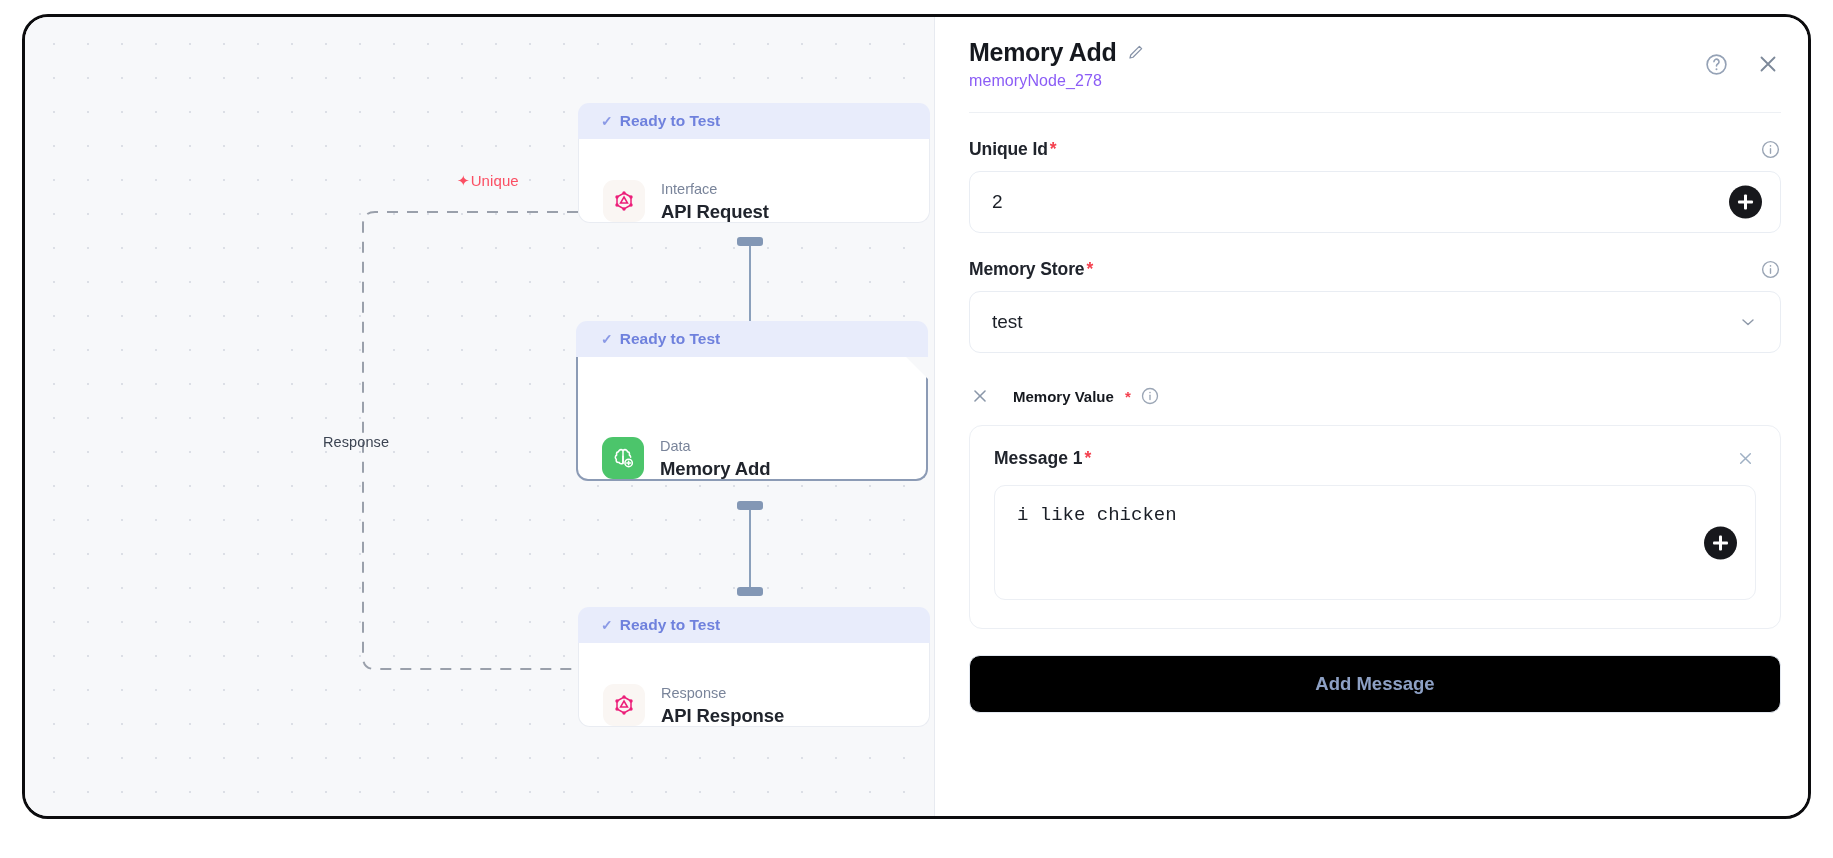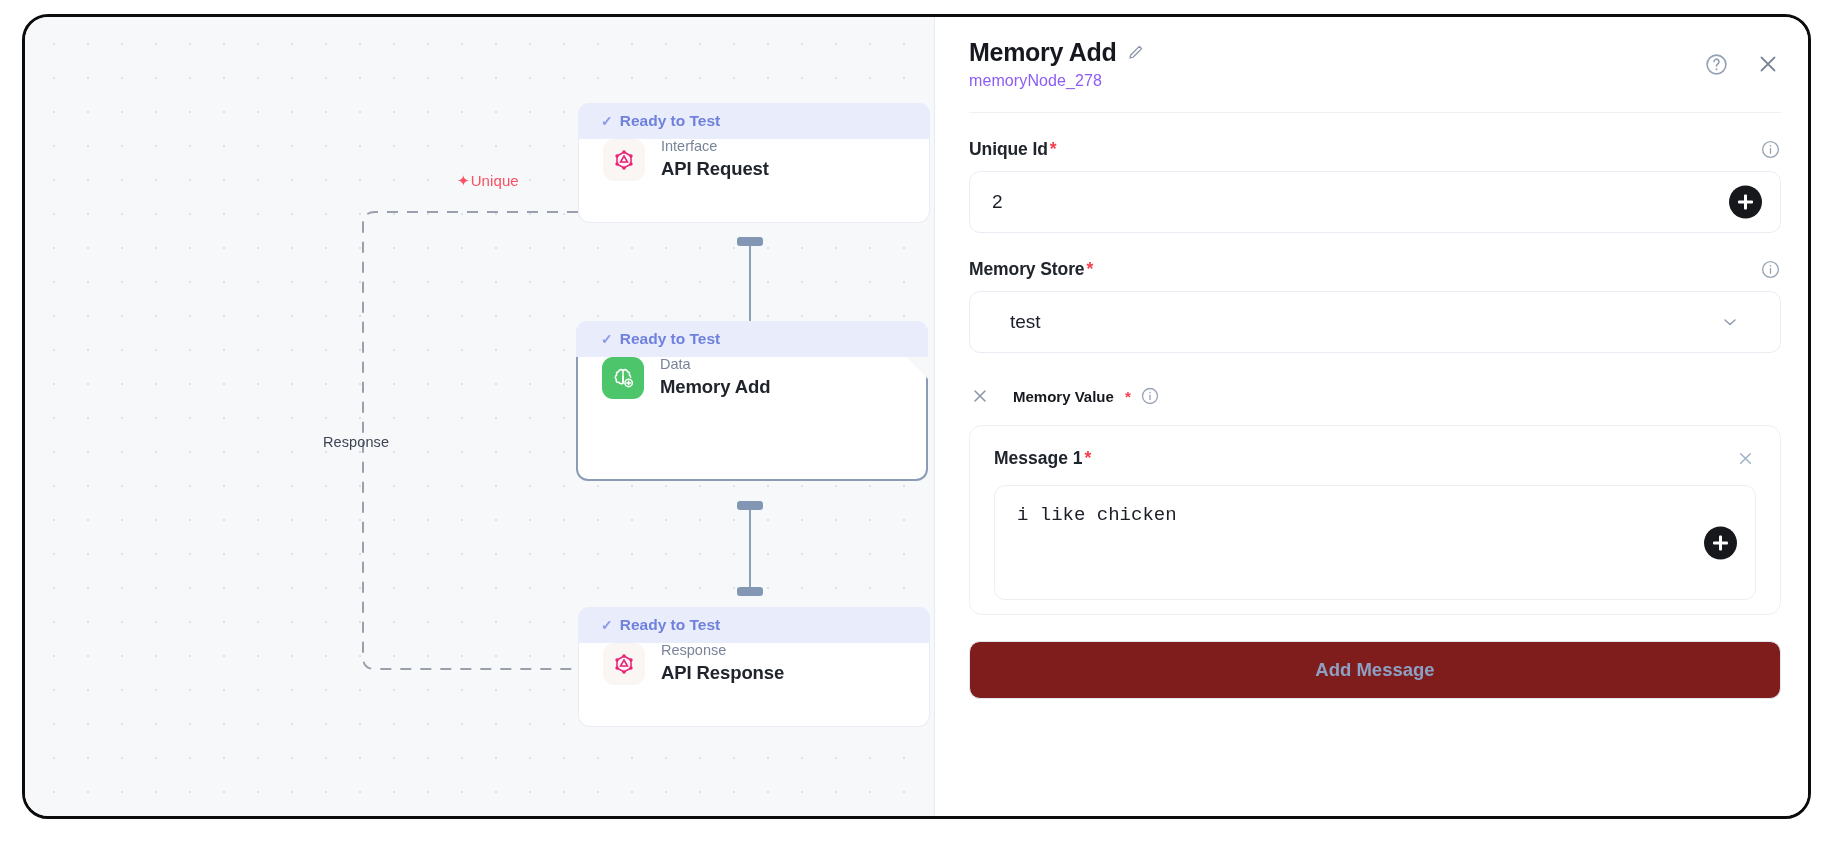--- a/index.html
+++ b/index.html
@@ -94,21 +94,21 @@
     color: #8b9ae6;
     line-height: 1;
   }
   .node-body {
     background: #ffffff;
     border: 1px solid #e9ecf2;
     border-top: none;
     border-radius: 0 0 12px 12px;
     height: 84px;
     display: flex;
-    align-items: flex-start;
+    align-items: flex-end;
     padding-left: 24px;
     gap: 16px;
   }
   .node.selected .node-body {
     border: 2px solid #8c9bb5;
     border-top: none;
     border-radius: 0 0 12px 12px;
     height: 124px;
     
     clip-path: polygon(0 0, calc(100% - 22px) 0, 100% 22px, 100% 100%, 0 100%);
@@ -226,21 +226,21 @@
     color: #1b1f27;
   }
   .select-box {
     position: relative;
     border: 1px solid #e9edf3;
     border-radius: 11px;
     height: 62px;
     display: flex;
     align-items: center;
     justify-content: space-between;
-    padding: 0 40px;
+    padding: 0 22px;
     background: #ffffff;
   }
 
   .plus-btn {
     position: absolute;
     right: 18px;
     top: 50%;
     transform: translateY(-50%);
     width: 33px; height: 33px;
     border-radius: 50%;
@@ -270,21 +270,21 @@
     font-weight: 700;
     color: #15181e;
     display: flex;
     align-items: center;
     gap: 9px;
   }
 
   .msg-card {
     border: 1px solid #eceff4;
     border-radius: 13px;
-    padding: 22px 24px 14px 24px;
+    padding: 22px 24px 28px 24px;
   }
   .msg-head {
     display: flex;
     align-items: center;
     justify-content: space-between;
     margin-bottom: 16px;
   }
   .msg-label {
     font-size: 17.5px;
     font-weight: 700;
@@ -309,21 +309,21 @@
     margin-top: 26px;
     border: 1px solid #e3e8f0;
     border-radius: 11px;
     height: 58px;
     display: flex;
     align-items: center;
     justify-content: center;
     font-size: 18.5px;
     font-weight: 700;
     color: #8da0c4;
-    background: #7f1d1d;
+    background: #000000;
     cursor: pointer;
   }
 
   
   .ico { display: inline-flex; align-items: center; justify-content: center; }
   .x-icon { cursor: pointer; }
 </style>
 </head>
 <body>
 

